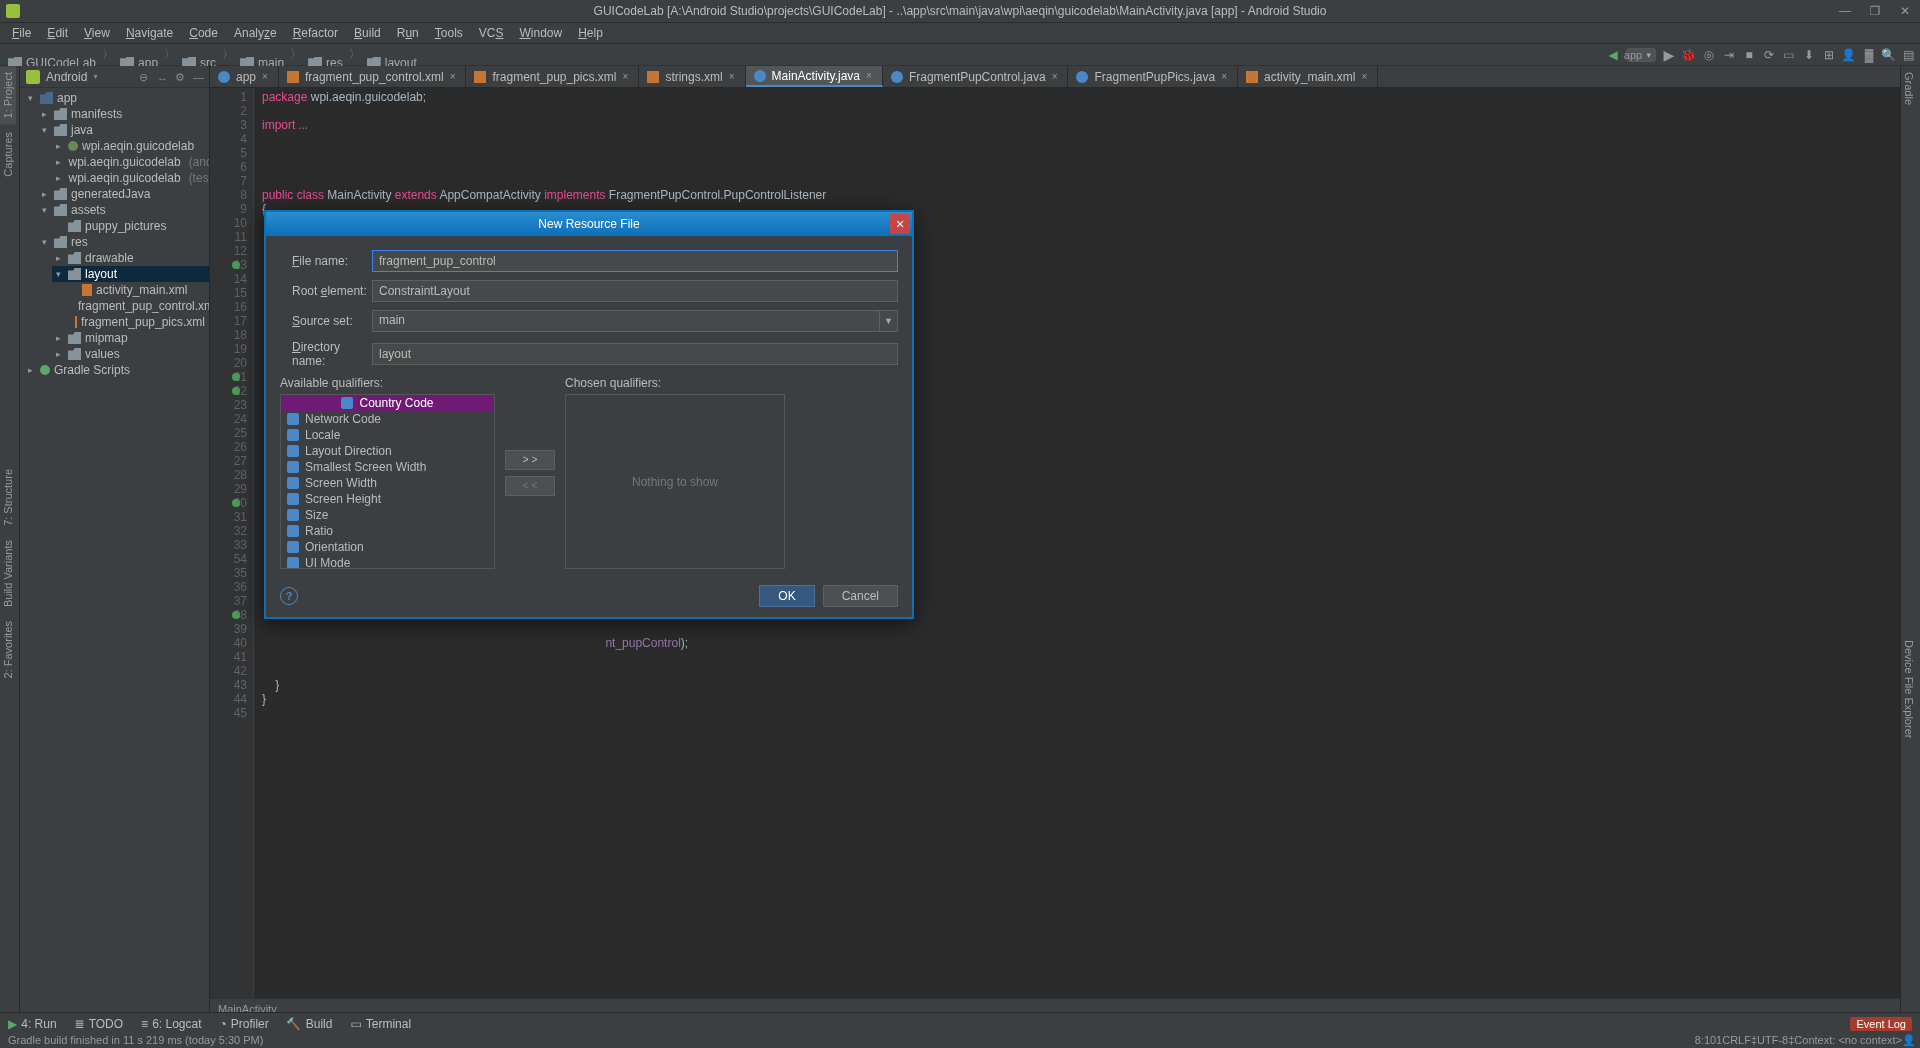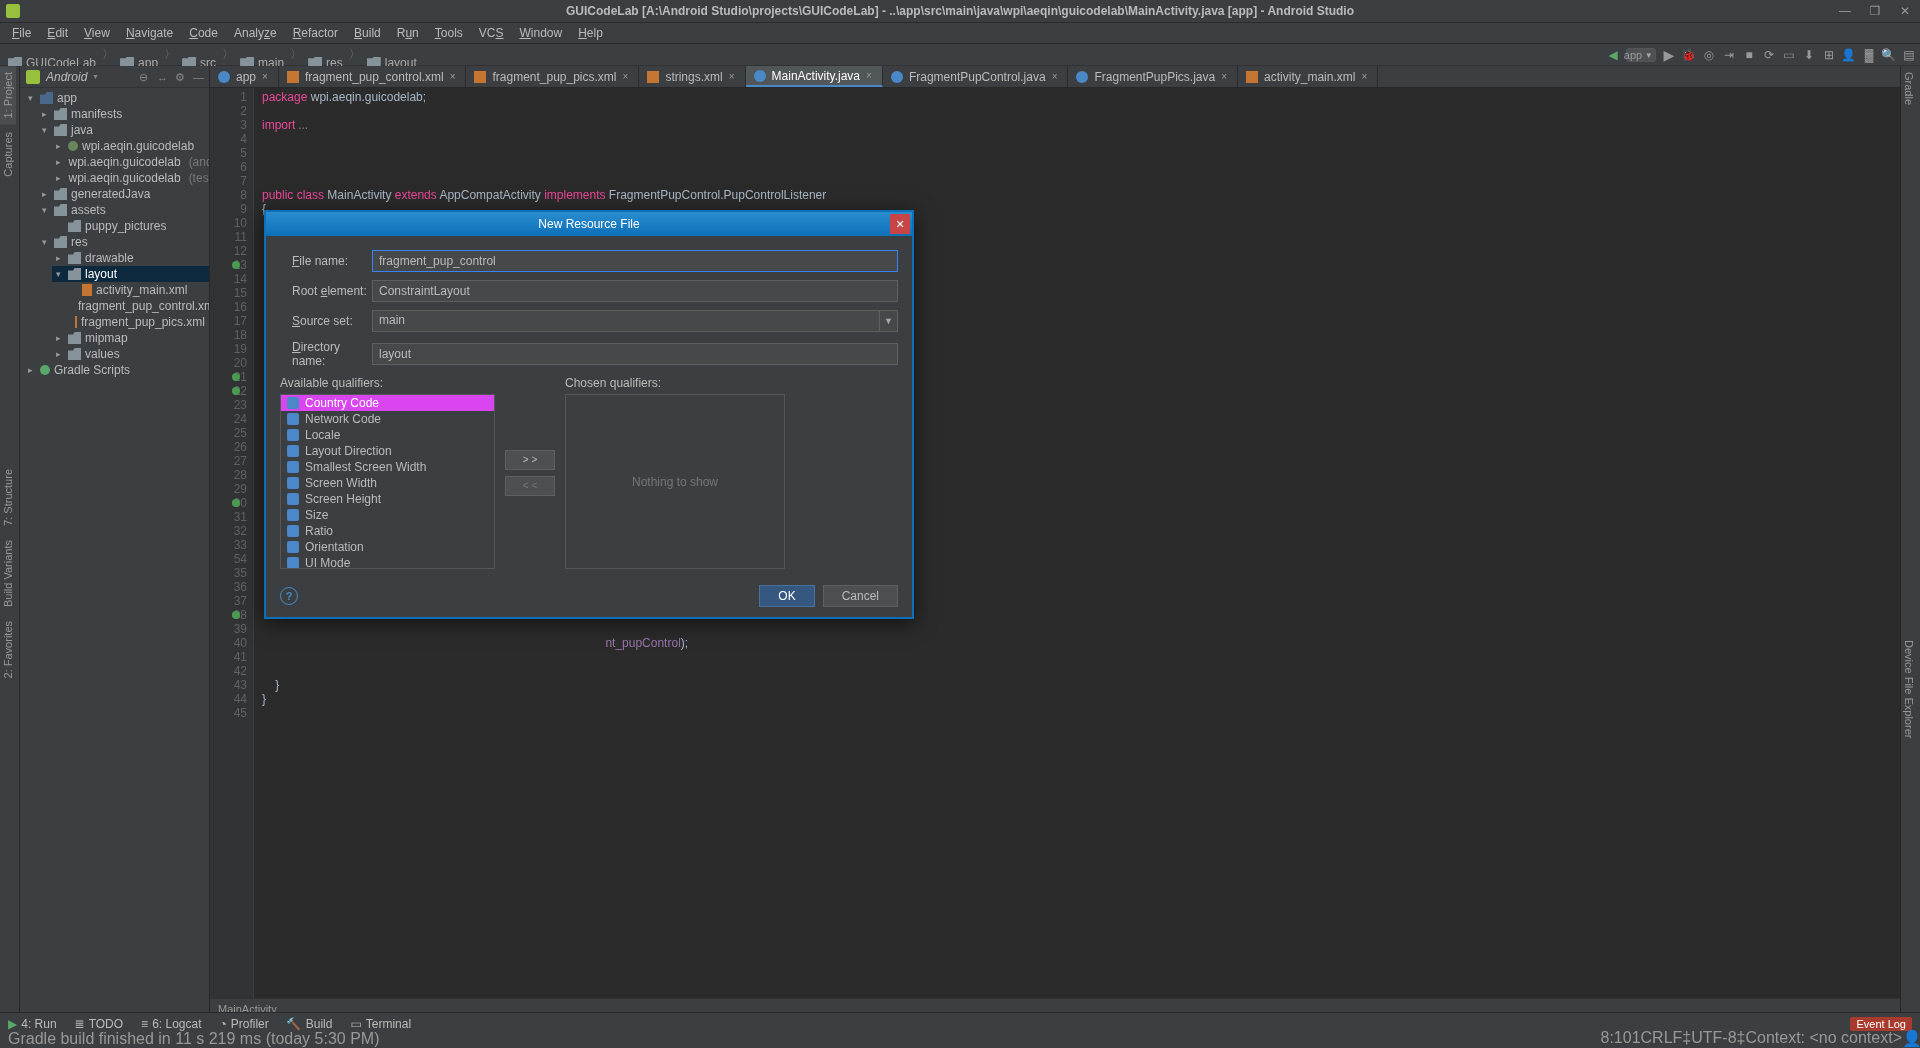--- a/index.html
+++ b/index.html
@@ -1,20 +1,20 @@
 <!DOCTYPE html>
 <html><head>
 <meta charset="utf-8">
 <style>
 * { box-sizing: border-box; margin: 0; padding: 0; font-family: "Segoe UI", Tahoma, sans-serif; }
 body { background: #2b2b2b; color: #bbbbbb; font-size: 12px; overflow: hidden; width: 1920px; height: 1048px; position: relative; }
 
 
 .titlebar { height: 22px; background: #3c3f41; display: flex; align-items: center; justify-content: center; position: relative; color: #bbbbbb; font-size: 12px; }
-.titlebar .title { white-space: nowrap; font-weight: bold; }
+.titlebar .title { white-space: nowrap; }
 .titlebar .win-controls { position: absolute; right: 0; display: flex; }
 .titlebar .win-controls span { width: 30px; height: 22px; display: flex; align-items: center; justify-content: center; color: #999; }
 .titlebar .android-icon { position: absolute; left: 6px; width: 14px; height: 14px; background: #97c03d; border-radius: 2px; }
 
 
 .menubar { height: 22px; background: #3c3f41; display: flex; align-items: center; padding: 0 4px; border-top: 1px solid #2b2b2b; border-bottom: 1px solid #282828; }
 .menubar span { padding: 0 8px; color: #bbbbbb; cursor: default; }
 .menubar span u { text-decoration: underline; }
 
 
@@ -36,21 +36,21 @@
 .left-vtabs .vtab { writing-mode: vertical-rl; transform: rotate(180deg); font-size: 11px; color: #999; padding: 6px 2px; cursor: default; display: block; margin-bottom: 2px; }
 .left-vtabs .vtab.sel { background: #4b4e50; }
 
 
 .right-vtabs { width: 20px; background: #3c3f41; border-left: 1px solid #282828; position:absolute; right:0; top:0; bottom:0; }
 .right-vtabs .vtab { writing-mode: vertical-rl; font-size: 11px; color: #999; padding: 6px 2px; }
 
 
 .tree-panel { width: 190px; background: #3c3f41; border-right: 1px solid #282828; display: flex; flex-direction: column; }
 .tree-header { height: 22px; display: flex; align-items: center; padding: 0 6px; background: #3c3f41; border-bottom: 1px solid #323232; gap: 6px; position:relative; }
-.tree-header .title { color: #bbbbbb; font-weight: 500; font-style: italic; }
+.tree-header .title { color: #bbbbbb; font-weight: 500; }
 .tree-header .tri { color:#888; font-size:8px; }
 .tree-header .hdr-icons { position:absolute; right:4px; display:flex; gap:6px; }
 .tree-header .hdr-icons span { width:12px; height:12px; color:#888; font-size:11px; }
 .ai-icon { width:14px; height:14px; background:#97c03d; border-radius:2px; display:inline-block; }
 
 .tree { flex: 1; overflow: auto; padding: 2px 0; font-size: 12px; }
 .tree ul { list-style: none; padding-left: 14px; }
 .tree > ul { padding-left: 4px; }
 .tree li { white-space: nowrap; }
 .tree .node { display: flex; align-items: center; gap: 4px; height: 16px; padding: 0 4px; color: #bbbbbb; }
@@ -94,21 +94,21 @@
 .right-stripe .sq.y { background:#a9a229; }
 
 
 .bottom-bar { position:absolute; bottom:14px; left:0; right:0; height:22px; background:#3c3f41; border-top:1px solid #282828; display:flex; align-items:center; padding:0 8px; gap:18px; color:#bbbbbb; font-size:12px; }
 .bottom-bar .item { display:flex; align-items:center; gap:4px; }
 .bottom-bar .run-ic { color:#59a869; }
 .bottom-bar .right { margin-left:auto; display:flex; align-items:center; gap:8px; }
 .event-log { background:#a93a2e; color:#fff; padding:1px 6px; border-radius:2px; font-size:11px; }
 
 
-.status-bar { position:absolute; bottom:0; left:0; right:0; height:14px; background:#3c3f41; display:flex; align-items:flex-end; padding:0 8px; color:#999; font-size:16px; }
+.status-bar { position:absolute; bottom:0; left:0; right:0; height:14px; background:#3c3f41; display:flex; align-items:flex-start; padding:0 8px; color:#999; font-size:11px; }
 .status-bar .right { margin-left:auto; display:flex; }
 
 
 .dialog-overlay { position:absolute; left:264px; top:210px; width:650px; background:#0d6fb8; padding:2px; box-shadow: 0 4px 20px rgba(0,0,0,0.6); }
 .dialog-title { height:24px; display:flex; align-items:center; justify-content:center; color:#fff; font-size:12px; position:relative; background:linear-gradient(#2a8dcf,#0d6fb8); }
 .dialog-title .close { position:absolute; right:2px; top:2px; width:20px; height:20px; display:flex; align-items:center; justify-content:center; color:#fff; background:#c74545; font-size:11px; }
 .dialog-body { background:#3c3f41; padding:14px 14px 10px 14px; }
 .form-row { display:flex; align-items:center; margin-bottom:8px;margin-left:12px; }
 .form-row label { width:80px; color:#bbbbbb; font-size:12px; }
 .form-row .u { text-decoration:underline; }
@@ -119,21 +119,21 @@
 .form-select .val { flex:1; padding:2px 6px; color:#bbb; font-size:12px; }
 .form-select .arr { width:18px; border-left:1px solid #5e6060; display:flex; align-items:center; justify-content:center; color:#aaa; font-size:9px; }
 
 .qual-row { display:flex; margin-top:4px; gap:10px; }
 .qual-col-label { font-size:12px; color:#bbbbbb; margin-bottom:4px; }
 .qual-list { width:215px; height:175px; background:#3c3f41; border:1px solid #545658; overflow-y:auto; }
 .qual-list::-webkit-scrollbar { width:8px; }
 .qual-list::-webkit-scrollbar-thumb { background:#5a5d5f; border-radius:4px; }
 .qual-list::-webkit-scrollbar-track { background:#3c3f41; }
 .qual-item { display:flex; align-items:center; gap:6px; padding:1px 6px; color:#bbbbbb; font-size:12px; height:16px; }
-.qual-item.sel { background:#d946ef; color:#fff; }
+.qual-item.sel { background:#701a75; color:#fff;justify-content:center; }
 .qual-ic { width:12px; height:12px; display:inline-block; background:#4a88c7; border-radius:2px; }
 .chosen-list { width:220px; height:175px; background:#3c3f41; border:1px solid #545658; display:flex; align-items:center; justify-content:center; color:#777; font-size:12px; }
 .qual-mid { display:flex; flex-direction:column; justify-content:center; gap:6px; }
 .move-btn { width:50px; height:20px; background:#4c5052; border:1px solid #5e6060; color:#bbbbbb; font-size:10px; display:flex; align-items:center; justify-content:center; }
 .move-btn.dis { color:#777; }
 
 .dialog-foot { display:flex; align-items:center; margin-top:16px; }
 .help-ic { width:18px; height:18px; border-radius:50%; border:1px solid #4a88c7; color:#4a88c7; display:flex; align-items:center; justify-content:center; font-weight:bold; font-size:11px; }
 .dlg-btn { height:22px; padding:0 18px; border:1px solid #5e6060; background:#4c5052; color:#bbbbbb; font-size:12px; display:flex; align-items:center; margin-left:8px; }
 .dlg-btn.primary { background:#365880; border-color:#4a719c; color:#fff; }

